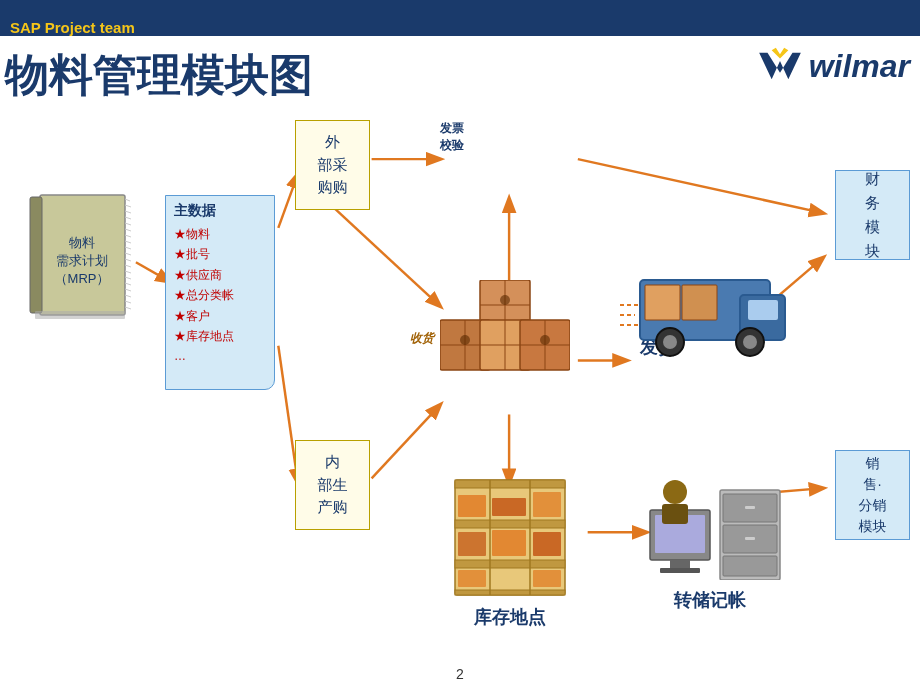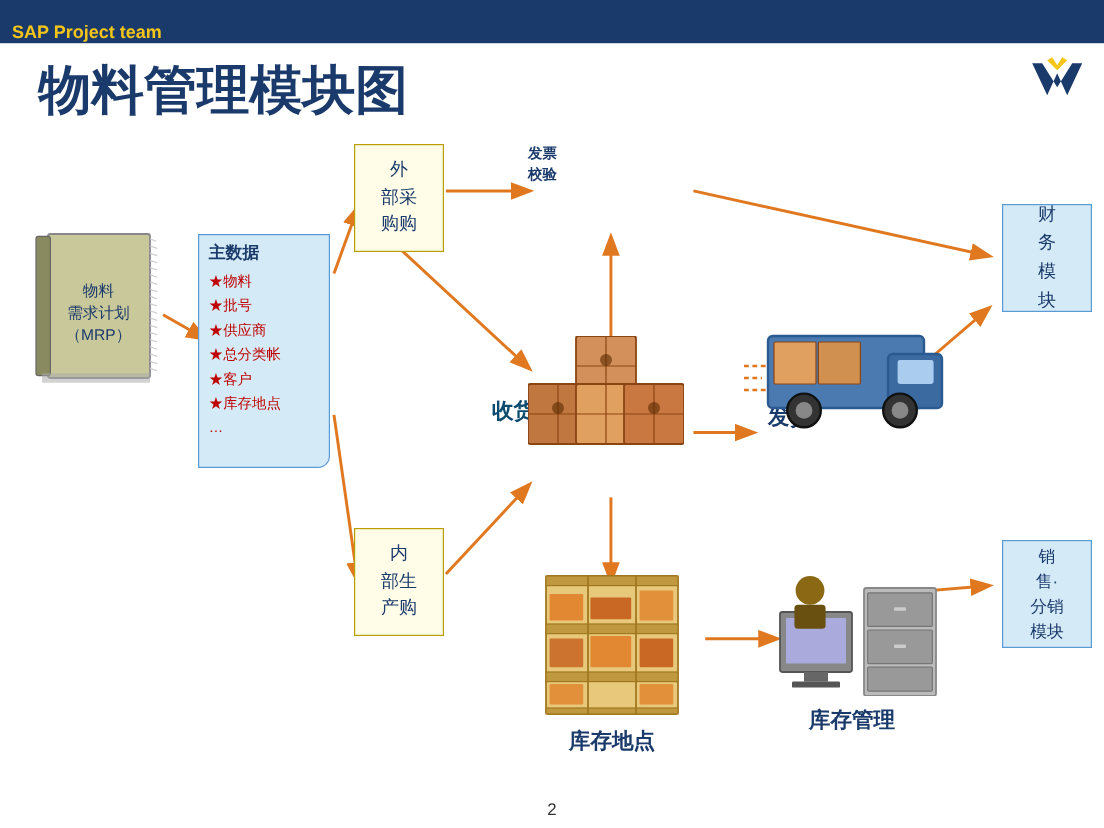--- a/index.html
+++ b/index.html
@@ -46,21 +46,21 @@
     #logo-icon {
       width: 50px;
       height: 40px;
       margin-right: 4px;
     }
 
     
     #main-title {
       position: absolute;
       top: 46px;
-      left: 32px;
+      left: 5px;
       font-size: 44px;
       font-weight: bold;
       color: #1a3a6b;
     }
 
     
     #page-num {
       position: absolute;
       bottom: 8px;
       left: 50%;
@@ -121,20 +121,21 @@
 <div id="header">
   <span id="header-title">SAP Project team</span>
 </div>
 
 <div id="logo-area">
   <svg id="logo-icon" viewBox="0 0 60 48" xmlns="http://www.w3.org/2000/svg">
 
     <polygon points="5,8 20,40 30,18 40,40 55,8 45,8 30,32 15,8" fill="#1a3a6b"></polygon>
     <polygon points="20,5 30,15 40,5 35,2 30,10 25,2" fill="#f5c518"></polygon>
   </svg>
+  <span id="logo-text">wilmar</span>
 </div>
 
 <div id="main-title">物料管理模块图</div>
 
 <div id="diagram">
 
   <svg class="arrow-svg" style="position:absolute;top:0;left:0;width:100%;height:100%;pointer-events:none;" viewBox="0 0 900 560">
     <defs>
       <marker id="ah" markerWidth="8" markerHeight="8" refX="6" refY="3" orient="auto">
         <path d="M0,0 L0,6 L8,3 z" fill="#e07820"></path>
@@ -221,21 +222,21 @@
   </div>
 
   <div style="position:absolute;left:285px;top:330px;width:75px;height:90px;background:#fffce8;border:1.5px solid #b8a000;display:flex;align-items:center;justify-content:center;font-size:15px;color:#1a3a6b;text-align:center;line-height:1.5;">
     <span>内<br>部生<br>产购</span>
   </div>
 
   <div style="position:absolute;left:430px;top:10px;font-size:12px;color:#1a3a6b;font-weight:bold;line-height:1.4;">
     <span>发票<br>校验</span>
   </div>
 
-  <div style="position:absolute;left:400px;top:220px;font-size:18px;color:#0c4a6e;font-weight:bold;">
+  <div style="position:absolute;left:400px;top:220px;font-size:12px;color:#a16207;font-weight:bold;font-style:italic;">
     <span>收货</span>
   </div>
 
   <div style="position:absolute;left:430px;top:170px;width:130px;height:130px;">
     <svg viewBox="0 0 130 130" width="130" height="130">
 
       <rect x="40" y="0" width="50" height="50" rx="2" fill="#d4905a" stroke="#8b4513" stroke-width="1.5"></rect>
       <line x1="40" y1="25" x2="90" y2="25" stroke="#8b4513" stroke-width="1"></line>
       <line x1="65" y1="0" x2="65" y2="50" stroke="#8b4513" stroke-width="1"></line>
       <rect x="0" y="40" width="50" height="50" rx="2" fill="#c07840" stroke="#8b4513" stroke-width="1.5"></rect>
@@ -322,21 +323,21 @@
       <rect x="83" y="106" width="54" height="20" rx="1" fill="#999" stroke="#777" stroke-width="1"></rect>
       <rect x="105" y="56" width="10" height="3" rx="1" fill="#ccc"></rect>
       <rect x="105" y="87" width="10" height="3" rx="1" fill="#ccc"></rect>
 
       <circle cx="35" cy="42" r="12" fill="#8b6914"></circle>
       <rect x="22" y="54" width="26" height="20" rx="3" fill="#6a5010"></rect>
     </svg>
   </div>
 
   <div style="position:absolute;left:630px;top:478px;font-size:18px;color:#1a3a6b;font-weight:bold;width:140px;text-align:center;">
-    <span>库存管理</span>
+    <span>转储记帐</span>
   </div>
 
   <div style="position:absolute;right:0px;top:60px;width:75px;height:90px;background:#d4eaf7;border:1.5px solid #5b9bd5;display:flex;align-items:center;justify-content:center;font-size:15px;color:#1a3a6b;text-align:center;line-height:1.6;">
     <span>财<br>务<br>模<br>块</span>
   </div>
 
   <div style="position:absolute;right:0px;top:340px;width:75px;height:90px;background:#d4eaf7;border:1.5px solid #5b9bd5;display:flex;align-items:center;justify-content:center;font-size:14px;color:#1a3a6b;text-align:center;line-height:1.5;">
     <span>销<br>售·<br>分销<br>模块</span>
   </div>
 

